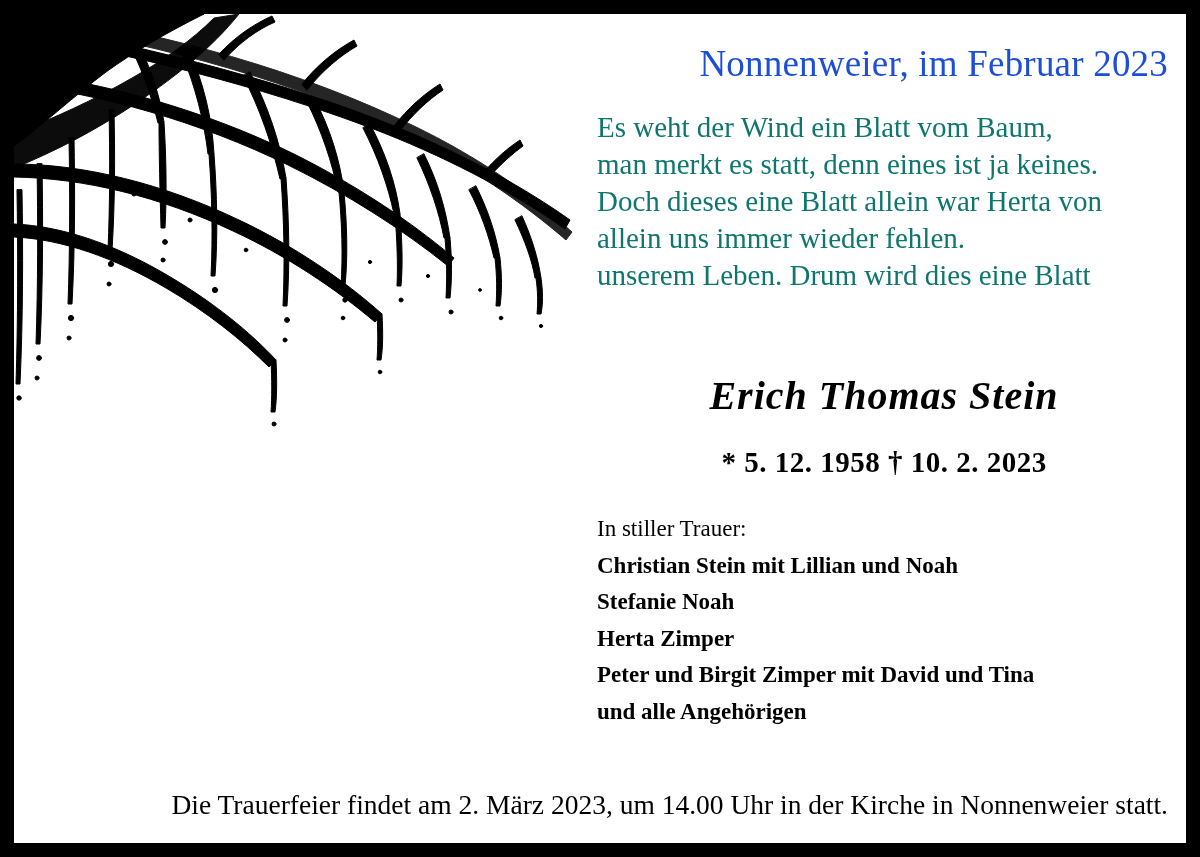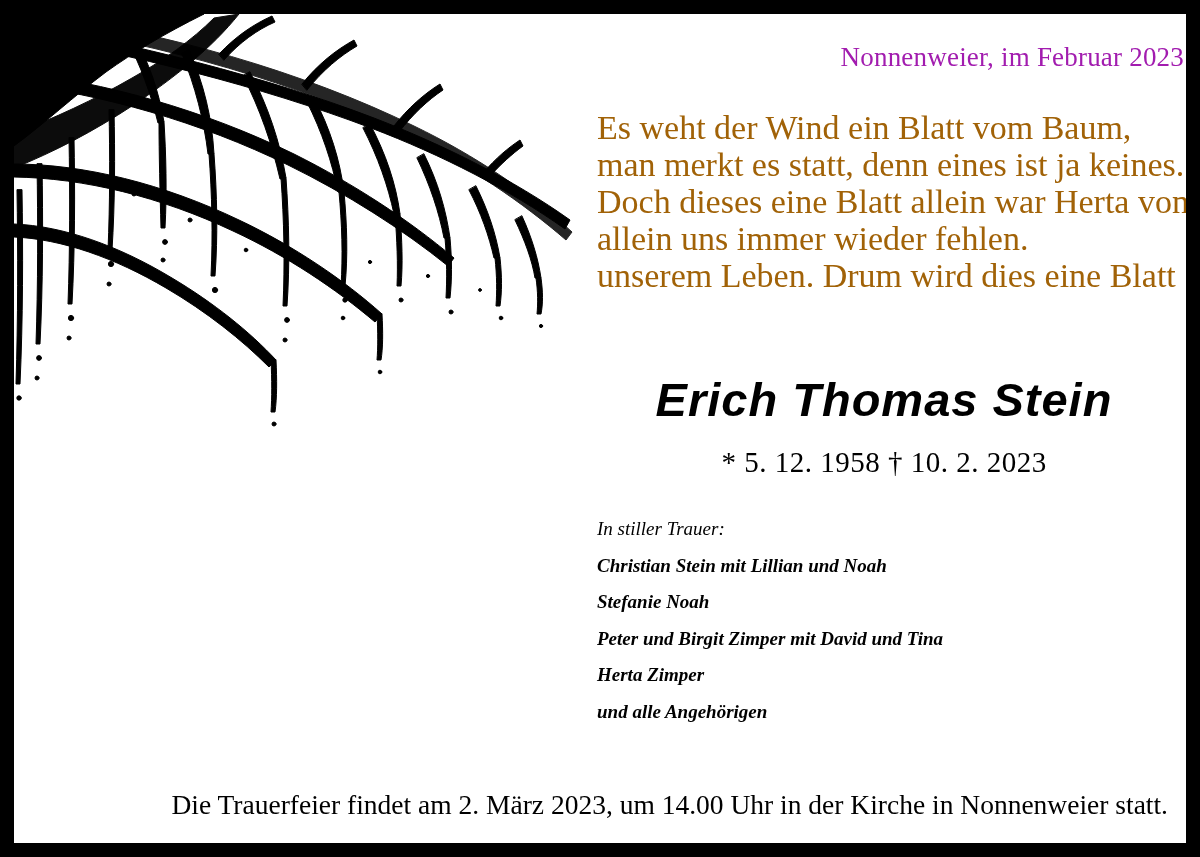--- a/index.html
+++ b/index.html
@@ -38,77 +38,76 @@
   }
   .artwork svg {
     display: block;
     width: 100%;
     height: 100%;
   }
 
   
   .place-date {
     position: absolute;
-    left: 580px;
+    left: 564px;
     top: 28px;
     width: 590px;
     text-align: right;
-    font-size: 27px;
-    color: #a21caf;
+    font-size: 37px;
+    color: #1d4ed8;
     letter-spacing: 0.2px;
   }
 
   .poem {
     position: absolute;
     left: 583px;
     top: 95px;
     width: 600px;
-    font-size: 34px;
+    font-size: 29px;
     line-height: 37px;
-    color: #a16207;
+    color: #0f766e;
   }
   .poem .line {
     white-space: nowrap;
   }
 
   .name {
     position: absolute;
     left: 560px;
     top: 358px;
     width: 620px;
     text-align: center;
-    font-family: Liberation Sans, sans-serif;
+    font-family: Liberation Serif, serif;
     font-weight: bold;
     font-style: italic;
-    font-size: 47px;
+    font-size: 40px;
     letter-spacing: 1px;
     color: #000;
   }
 
   .dates {
     position: absolute;
     left: 560px;
     top: 432px;
     width: 620px;
     text-align: center;
-    font-weight: normal;
+    font-weight: bold;
     font-size: 29px;
     letter-spacing: 0.5px;
     color: #000;
   }
 
   .mourners {
     position: absolute;
     left: 583px;
     top: 497px;
     width: 600px;
-    font-size: 19px;
+    font-size: 23px;
     line-height: 36.5px;
     color: #000;
-    font-style: italic;
   }
   .mourners .intro {
     font-weight: normal;
   }
   .mourners .person {
     font-weight: bold;
     white-space: nowrap;
   }
 
   .footer {
@@ -214,21 +213,21 @@
     </div>
 
     <div class="name">Erich Thomas Stein</div>
 
     <div class="dates">* 5. 12. 1958  † 10. 2. 2023</div>
 
     <div class="mourners">
       <div class="intro">In stiller Trauer:</div>
       <div class="person">Christian Stein mit Lillian und Noah</div>
       <div class="person">Stefanie Noah</div>
+      <div class="person">Herta Zimper</div>
       <div class="person">Peter und Birgit Zimper mit David und Tina</div>
-      <div class="person">Herta Zimper</div>
       <div class="person">und alle Angehörigen</div>
     </div>
 
     <div class="footer">Die Trauerfeier findet am 2. März 2023, um 14.00 Uhr in der Kirche in Nonnenweier statt.</div>
 
   </div>
 </div>
 
 </body></html>

